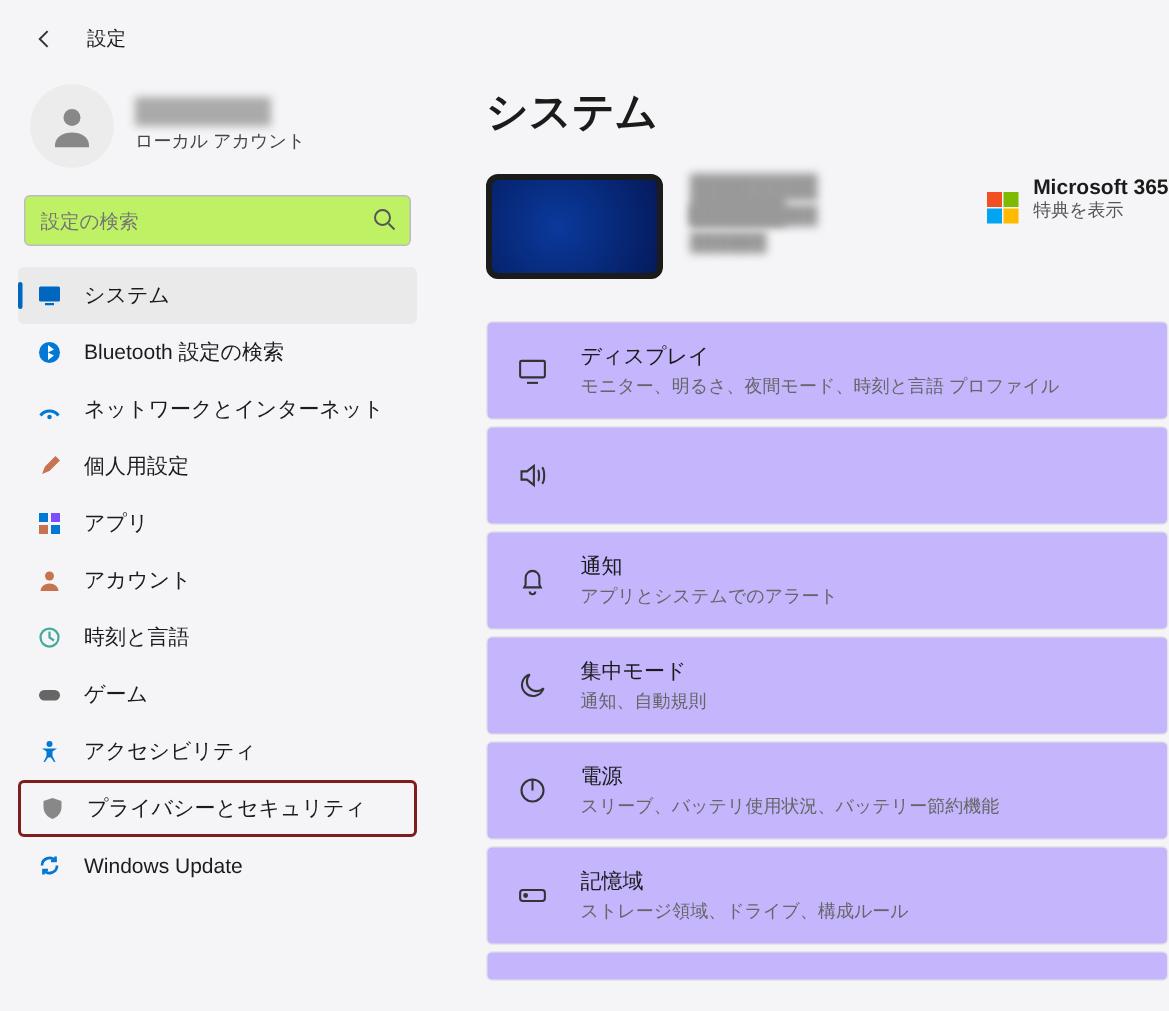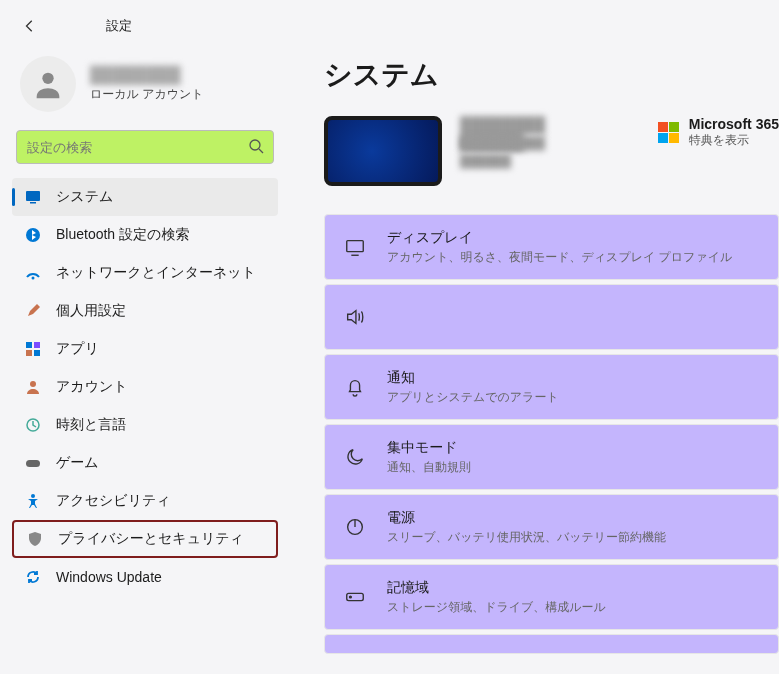--- a/index.html
+++ b/index.html
@@ -1,19 +1,19 @@
 <!DOCTYPE html>
 <html><head>
   <meta charset="utf-8">
   <style>
     * { margin: 0; padding: 0; box-sizing: border-box; font-family: "Segoe UI", "Yu Gothic UI", Meiryo, sans-serif; }
     body { background: #f5f5f7; width: 779px; height: 674px; overflow: hidden; color: #1b1b1b; }
     .header { display: flex; align-items: center; padding: 16px 20px 8px; gap: 18px; }
     .back-arrow { width: 20px; height: 20px; display:flex; align-items:center; justify-content:center; color:#333; }
-    .app-title { font-size: 13px; margin-left: 48px; }
+    .app-title { font-size: 13px; }
     .container { display: flex; padding: 0 0 0 0; }
     .sidebar { width: 290px; padding: 0 12px; }
     .profile { display: flex; align-items: center; gap: 14px; padding: 12px 8px 18px; }
     .avatar { width: 56px; height: 56px; border-radius: 50%; background: #ececec; display:flex; align-items:center; justify-content:center; }
     .avatar svg { width: 34px; height:34px; fill:#888; }
     .profile-text .name { font-size:16px; font-weight:600; color:#aaa; filter: blur(3px); }
     .profile-text .sub { font-size:12px; color:#444; margin-top:2px; }
     .search-wrap { position:relative; margin: 0 4px 14px; }
     .search { width:100%; height:34px; border:1px solid #bbb; border-radius:4px; background:#bef264; padding:0 34px 0 10px; font-size:13px; }
     .search-icon { position:absolute; right:10px; top:8px; width:16px; height:16px; color:#555; }
@@ -24,21 +24,21 @@
     .nav-item.boxed { border:2px solid #7f1d1d; border-radius:4px; }
     .nav-icon { width:18px; height:18px; display:flex; align-items:center; justify-content:center; }
     .main { flex:1; padding: 12px 0 0 34px; }
     .page-title { font-size:28px; font-weight:600; margin-bottom:22px; }
     .device-row { display:flex; align-items:flex-start; gap:18px; margin-bottom:28px; }
     .device-img { width:118px; height:70px; border-radius:8px; background:radial-gradient(circle at 40% 50%, #0a3a9c, #051a5c); border:4px solid #1b1b1b; }
     .device-info { flex:1; }
     .device-info .name { font-size:15px; font-weight:600; color:#999; filter:blur(3px); margin-bottom:4px; width:150px; height:16px; }
     .device-info .sub1 { font-size:12px; color:#999; filter:blur(3px); width:100px; height:12px; margin-bottom:6px; }
     .device-info .sub2 { font-size:12px; color:#999; filter:blur(3px); width:70px; height:12px; }
-    .ms365 { display:flex; align-items:center; gap:10px; }
+    .ms365 { display:flex; align-items:flex-end; gap:10px; }
     .ms365-logo { display:grid; grid-template-columns:10px 10px; grid-template-rows:10px 10px; gap:1px; }
     .ms365-logo span:nth-child(1){background:#f25022;} .ms365-logo span:nth-child(2){background:#7fba00;} .ms365-logo span:nth-child(3){background:#00a4ef;} .ms365-logo span:nth-child(4){background:#ffb900;}
     .ms365-text .t1 { font-size:14px; font-weight:600; }
     .ms365-text .t2 { font-size:12px; color:#555; }
     .cards { display:flex; flex-direction:column; gap:4px; }
     .card { background:#c4b5fd; border:1px solid #e6e6e6; border-radius:4px; height:66px; display:flex; align-items:center; padding:0 18px; gap:20px; }
     .card-icon { width:24px; height:24px; display:flex; align-items:center; justify-content:center; color:#333; }
     .card-text .t { font-size:14px; }
     .card-text .s { font-size:12px; color:#666; margin-top:2px; }
   </style>
@@ -208,21 +208,21 @@
     <div class="cards">
       <div class="card">
         <span class="card-icon">
             <svg viewBox="0 0 24 24" width="22" height="22" fill="none" stroke="currentColor" stroke-width="1.5">
               <rect x="3" y="5" width="18" height="12" rx="1"></rect>
               <path d="M8 21h8"></path>
             </svg>
           </span>
         <div class="card-text">
             <div class="t">ディスプレイ</div>
-            <div class="s">アカウント、明るさ、夜間モード、ディスプレイ プロファイル</div>
+            <div class="s">モニター、明るさ、夜間モード、時刻と言語 プロファイル</div>
           </div>
       </div>
       <div class="card">
         <span class="card-icon">
             <svg viewBox="0 0 24 24" width="22" height="22" fill="none" stroke="currentColor" stroke-width="1.5">
               <path d="M4 9v6h4l5 4V5L8 9H4z"></path>
               <path d="M16 8c1 1 1 7 0 8M19 6c2 2 2 10 0 12"></path>
             </svg>
           </span>
       </div>

